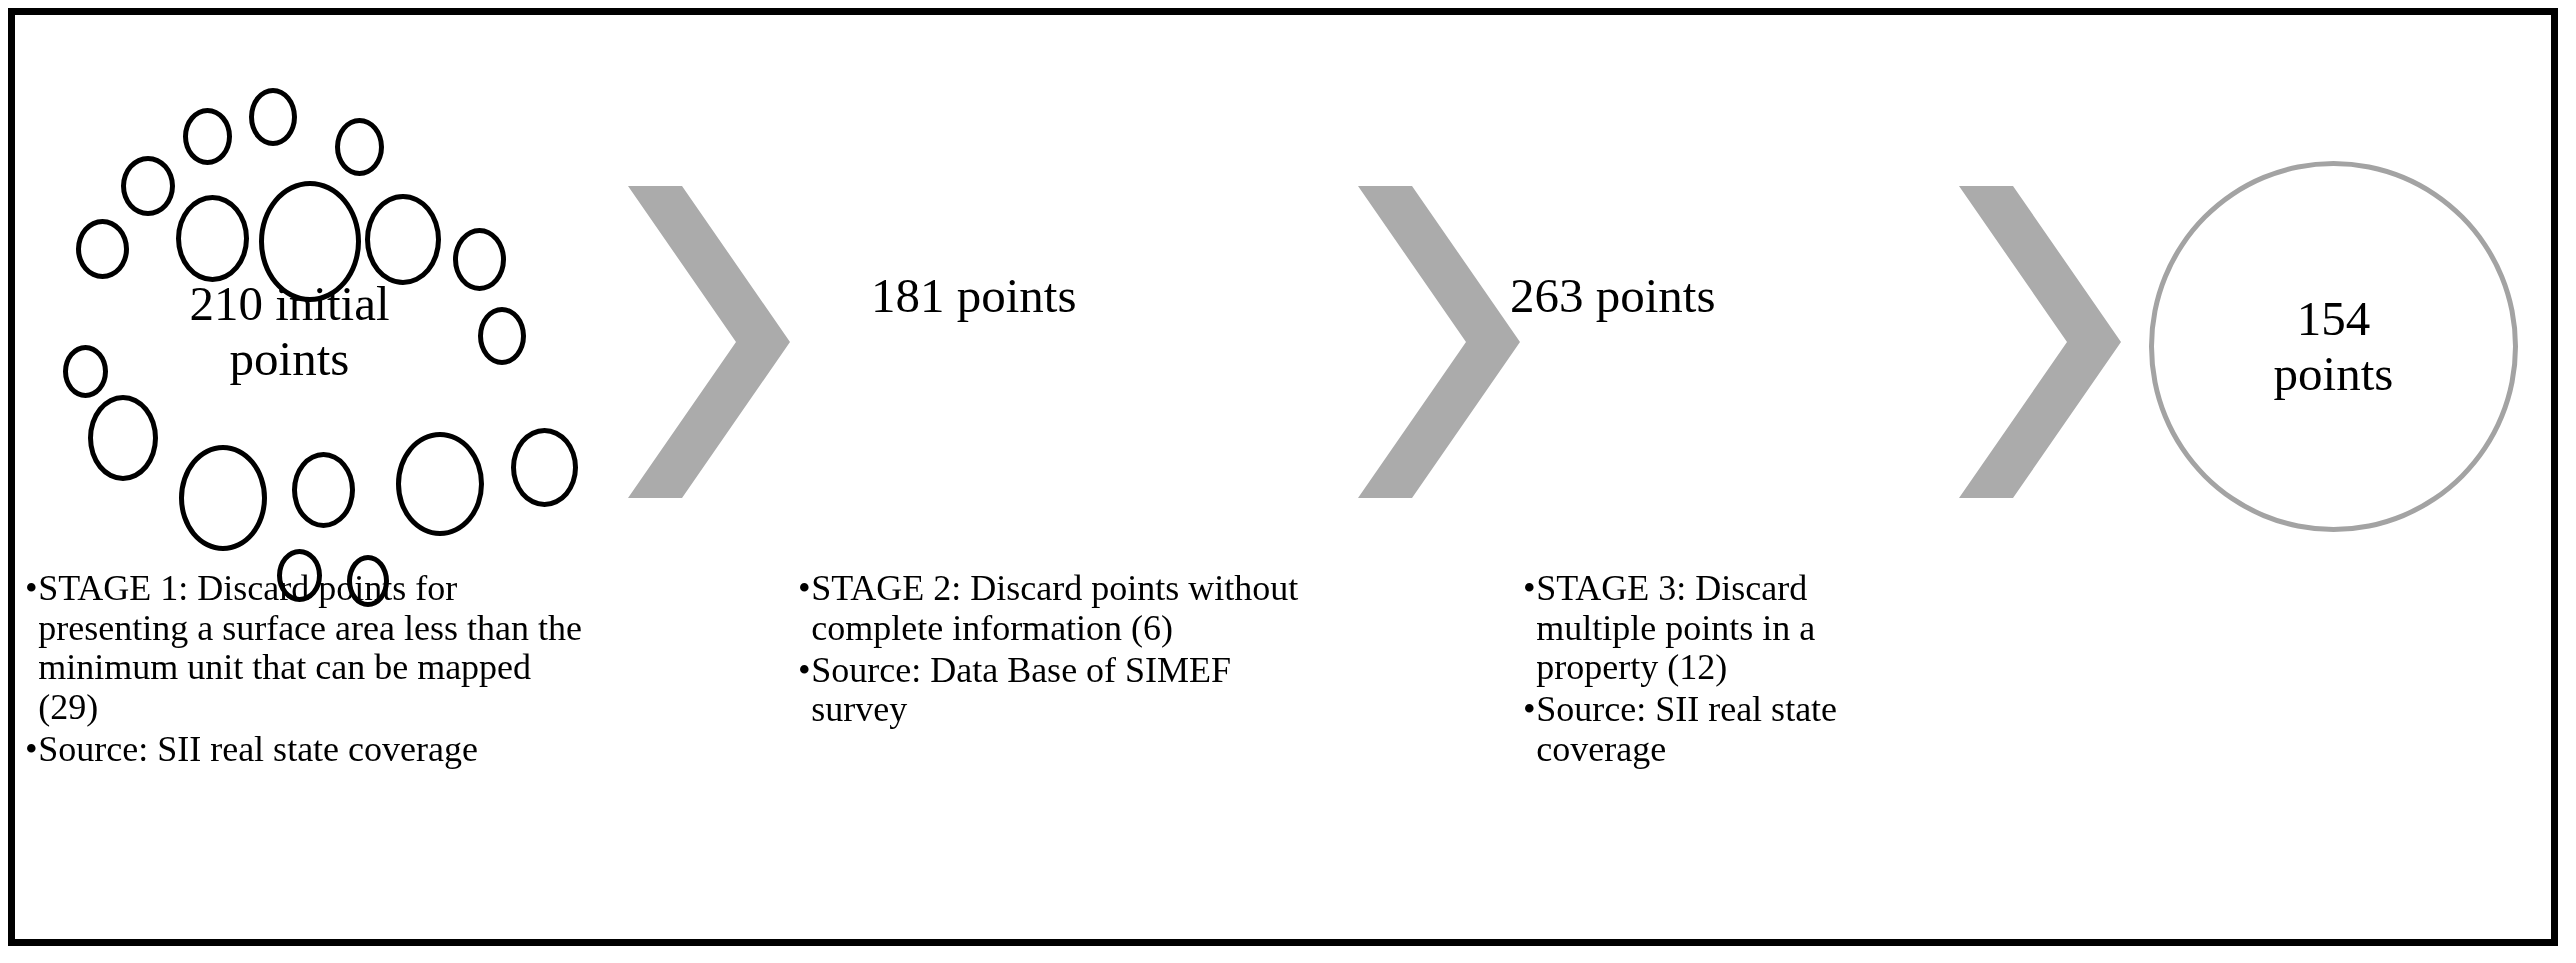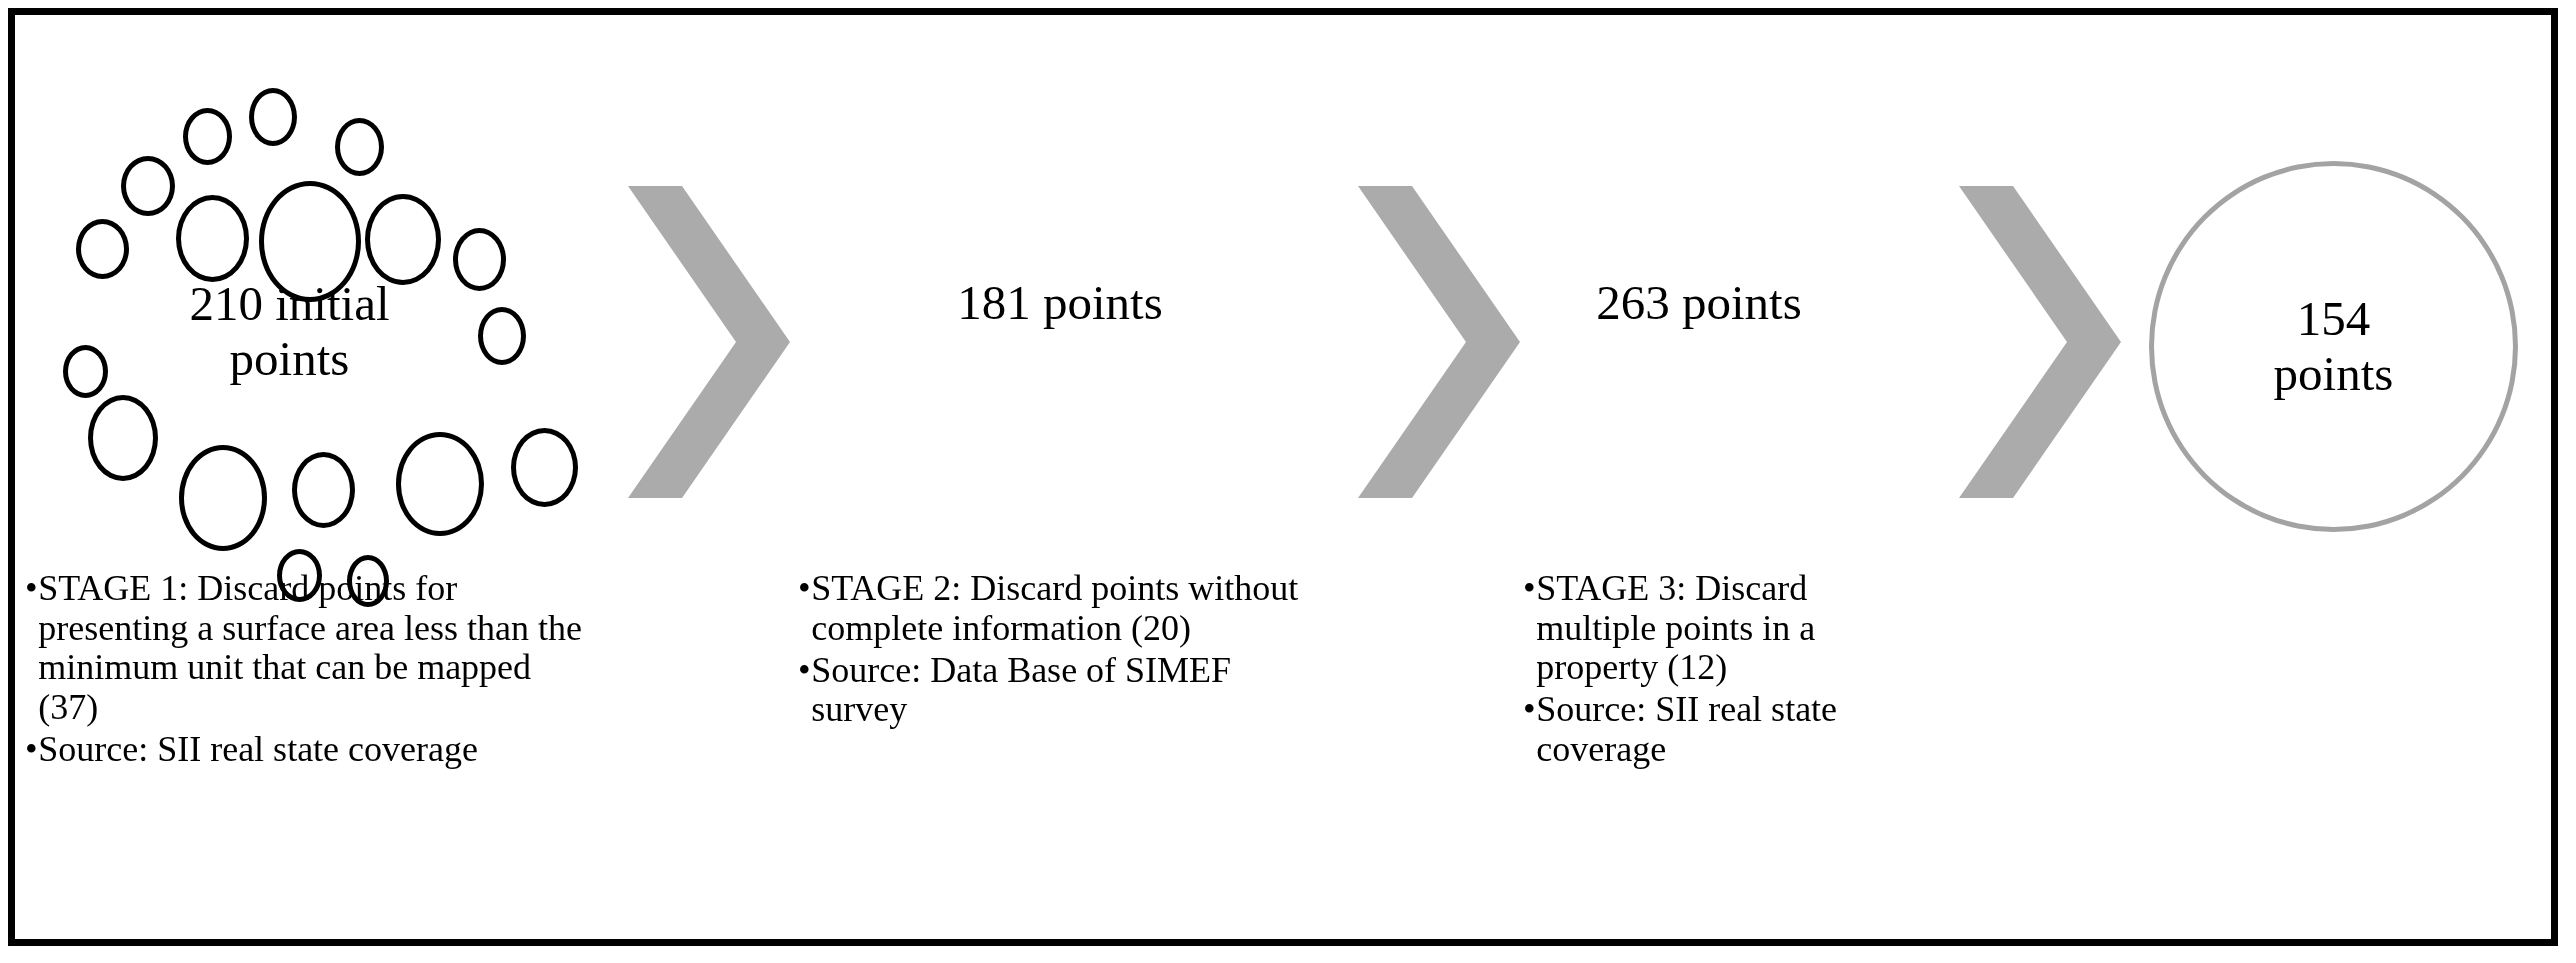--- a/index.html
+++ b/index.html
@@ -56,22 +56,21 @@
   .chevron {
     position: absolute;
     top: 186px;
     width: 162px;
     height: 312px;
   }
   .chevron svg { display: block; width: 100%; height: 100%; }
   
   .count-label {
     position: absolute;
-    top: 276px;
-    text-align: center;
+    top: 269px;
     font-size: 49px;
     line-height: 1.1;
     white-space: nowrap;
   }
   
   #final-circle {
     position: absolute;
     left: 2149px;
     top: 161px;
     width: 369px;
@@ -174,32 +173,32 @@
   <div id="final-circle">
     <div id="final-circle-label">
       <div>154</div>
       <div>points</div>
     </div>
   </div>
 
   <div class="bullets" style="left:25px; width:560px;">
     <div class="bullet-item">
       <span class="bullet-dot">•</span>
-      <span class="bullet-text">STAGE 1: Discard points for presenting a surface area less than the minimum unit that can be mapped (37)</span>
+      <span class="bullet-text">STAGE 1: Discard points for presenting a surface area less than the minimum unit that can be mapped (29)</span>
     </div>
     <div class="bullet-item">
       <span class="bullet-dot">•</span>
       <span class="bullet-text">Source: SII real state coverage</span>
     </div>
   </div>
 
   <div class="bullets" style="left:798px; width:522px;">
     <div class="bullet-item">
       <span class="bullet-dot">•</span>
-      <span class="bullet-text">STAGE 2: Discard points without complete information (20)</span>
+      <span class="bullet-text">STAGE 2: Discard points without complete information (6)</span>
     </div>
     <div class="bullet-item">
       <span class="bullet-dot">•</span>
       <span class="bullet-text">Source: Data Base of SIMEF survey</span>
     </div>
   </div>
 
   <div class="bullets" style="left:1523px; width:403px;">
     <div class="bullet-item">
       <span class="bullet-dot">•</span>

